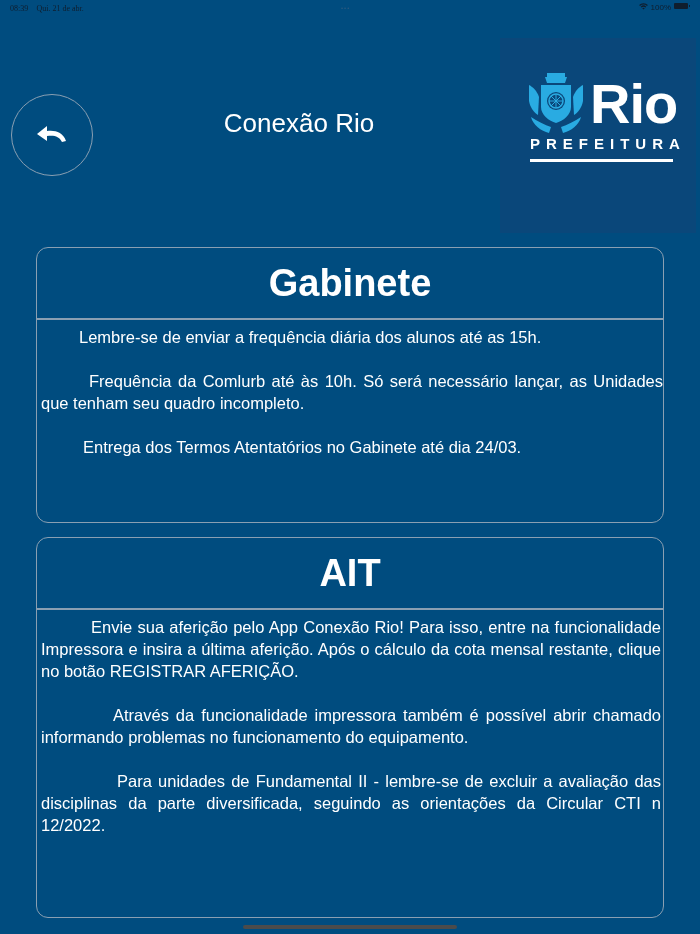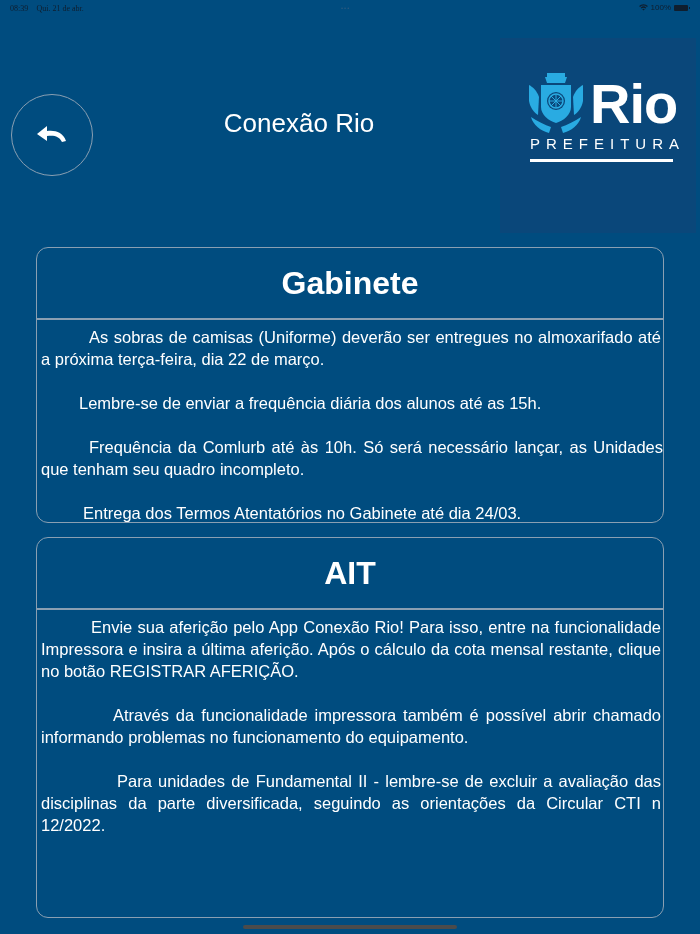--- a/index.html
+++ b/index.html
@@ -10,21 +10,21 @@
     color: #ffffff;
     position: relative;
   }
   .statusbar {
     position: absolute; left: 0; top: 0; width: 700px; height: 18px;
     font-size: 8px; color: #0f1e2e;
   }
   .statusbar .left { position: absolute; left: 10px; top: 4px; }
   .statusbar .left span { margin-right: 6px; font-family: Liberation Serif, serif; }
   .statusbar .dots { position: absolute; left: 341px; top: 5px; font-size: 6px; color: #2a5a80; letter-spacing: 1px; }
-  .statusbar .right { position: absolute; right: 12px; top: 3px; display: flex; align-items: center; gap: 3px; }
+  .statusbar .right { position: absolute; right: 12px; top: 3px; display: flex; align-items: flex-start; gap: 3px; }
   .battery { width: 14px; height: 6px; background: #0f1e2e; border-radius: 1px; position: relative; }
   .battery::after { content: ""; position: absolute; right: -2px; top: 2px; width: 1px; height: 2px; background: #0f1e2e; }
 
   .back-btn {
     position: absolute; left: 11px; top: 94px; width: 82px; height: 82px;
     border: 1.5px solid #8a9fb2; border-radius: 50%;
     display: flex; align-items: center; justify-content: center; cursor: pointer;
     box-sizing: border-box;
   }
   .header-title {
@@ -32,31 +32,31 @@
   }
   .header-title .t1 { font-size: 26px; line-height: 30px; }
   .header-title .t2 { font-size: 21px; line-height: 28px; }
 
   .logo {
     position: absolute; left: 500px; top: 38px; width: 196px; height: 195px;
     background: #0a477a;
   }
   .logo .crest { position: absolute; left: 27px; top: 35px; }
   .logo .rio { position: absolute; left: 90px; top: 36px; font-size: 56px; font-weight: bold; line-height: 60px; letter-spacing: -1px; }
-  .logo .pref { position: absolute; left: 30px; top: 97px; font-size: 15px; font-weight: normal; letter-spacing: 6px; }
+  .logo .pref { position: absolute; left: 30px; top: 97px; font-size: 15px; font-weight: bold; letter-spacing: 6px; }
   .logo .line { position: absolute; left: 30px; top: 121px; width: 143px; height: 3px; background: #ffffff; }
   .logo .edu { position: absolute; left: 30px; top: 128px; font-size: 25px; font-weight: bold; letter-spacing: 0.5px; }
 
   .card {
     position: absolute; left: 36px; width: 628px;
     border: 1px solid #8a9fb2; border-radius: 12px; box-sizing: border-box;
   }
   .card .card-title {
     height: 70px; display: flex; align-items: center; justify-content: center;
-    font-size: 32px; font-weight: bold;
+    font-size: 38px; font-weight: bold;
     border-bottom: 2px solid #8a9fb2;
   }
   .card .card-body { padding: 6px 0 0 4px; font-size: 16.5px; line-height: 22px; }
   .card .card-body p { margin: 0 0 22px 0; text-align: justify; padding-right: 0; }
   .card .card-body p:last-child { margin-bottom: 0; }
 
   .home-indicator {
     position: absolute; left: 243px; top: 925px; width: 214px; height: 4px;
     background: #4b4b4b; border-radius: 3px;
   }
@@ -107,21 +107,20 @@
     <path d="M22 28 h14 M29 21 v14 M24 23 l10 10 M34 23 l-10 10" stroke="#29abe2" stroke-width="1"></path>
   </svg>
   <div class="rio">Rio</div>
   <div class="pref">PREFEITURA</div>
   <div class="line"></div>
 </div>
 
 <div class="card" style="top:247px; height:276px;">
   <div class="card-title">Gabinete</div>
   <div class="card-body">
-    <p style="text-indent:48px; margin-right:2px;">As sobras de camisas (Uniforme) deverão ser entregues no almoxarifado até a próxima terça-feira, dia 22 de março.</p>
     <p style="text-indent:38px;">Lembre-se de enviar a frequência diária dos alunos até as 15h.</p>
     <p style="text-indent:48px; margin-right:0;">Frequência da Comlurb até às 10h. Só será necessário lançar,  as Unidades que tenham seu quadro incompleto.</p>
     <p style="text-indent:42px;">Entrega dos Termos Atentatórios no Gabinete até dia 24/03.</p>
   </div>
 </div>
 
 <div class="card" style="top:537px; height:381px;">
   <div class="card-title">AIT</div>
   <div class="card-body">
     <p style="text-indent:50px; margin-right:2px;">Envie sua aferição pelo App Conexão Rio! Para isso, entre na funcionalidade Impressora e insira a última aferição.  Após o cálculo da cota mensal restante, clique no botão REGISTRAR AFERIÇÃO.</p>

